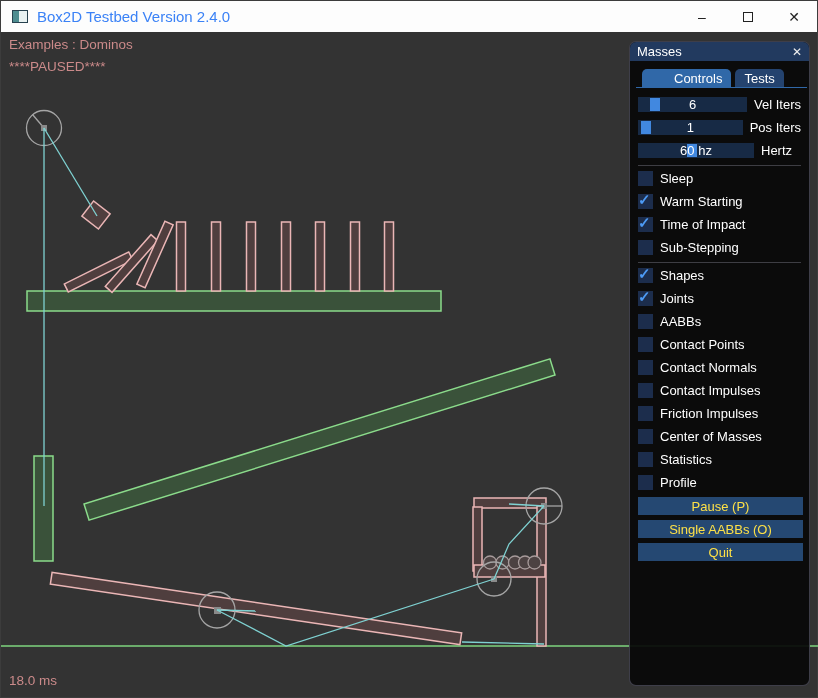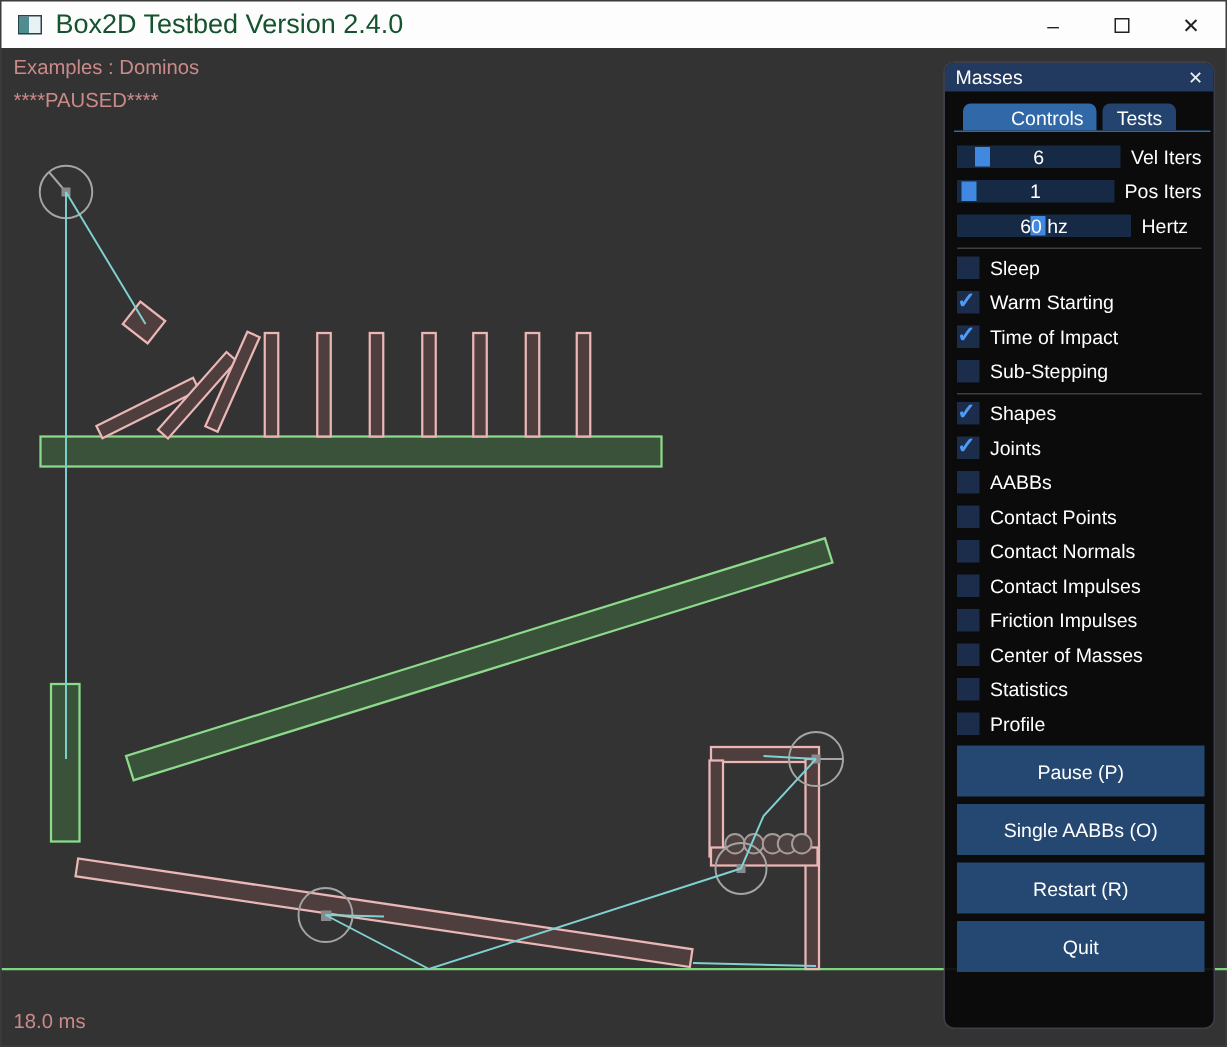--- a/index.html
+++ b/index.html
@@ -7,21 +7,21 @@
               font-family:"Liberation Sans", sans-serif; }
   #window { position:relative; width:818px; height:698px; background:#333333;
             border:1px solid #3c3c3c; }
 
   
   #titlebar { position:absolute; top:0; left:0; width:100%; height:31px;
               background:#fdfdfd; display:flex; align-items:center; z-index:30; }
   #app-icon { width:16px; height:13px; margin-left:11px;
               border:1px solid #27424f;
               background:linear-gradient(90deg,#4e8d90 0 45%, #e9f2f2 45% 100%); }
-  #window-title { margin-left:9px; font-size:18px; color:#14532d; }
+  #window-title { margin-left:9px; font-size:15px; color:#3b82f6; }
   .tb-btns { margin-left:auto; display:flex; height:100%; }
   .tb-btn { width:46px; height:100%; display:flex; align-items:center; justify-content:center;
             color:#222; font-size:14px; cursor:default; }
   #maximize-box { width:10px; height:10px; border:1.2px solid #222; }
 
   
   #scene { position:absolute; top:31px; left:0; z-index:1; }
   .scene-text { font-size:13.5px; fill:#cb8a8a; }
 
   
@@ -50,21 +50,21 @@
   .row-label { margin-left:7px; line-height:15px; white-space:nowrap; }
 
   .separator { height:1px; background:#3e3e44; margin:7px 0 -3px 0; }
 
   .checkbox { position:relative; width:15px; height:15px; background:#1c2d4c; flex:none; }
   .checkmark { display:none; position:absolute; left:0px; top:-3px; color:#4d9bf5;
                font-size:15px; font-weight:bold; }
   .checkbox[data-checked="true"] .checkmark { display:block; }
 
   .btn-stack { margin-top:7px; }
-  .imgui-btn { width:165px; height:34px; background:#254872; color:#ffffff; font-size:13px;
+  .imgui-btn { width:165px; height:18px; background:#254872; color:#fde047; font-size:13px;
                display:flex; align-items:center; justify-content:center; margin-bottom:5px;
                cursor:default; }
 </style>
 </head>
 <body>
 
 <div id="window">
 
   <div id="titlebar">
     <div id="app-icon"></div>
@@ -269,22 +269,19 @@
       </div>
 
       <div class="btn-stack">
         <div class="imgui-btn">
             <span>Pause (P)</span>
           </div>
         <div class="imgui-btn">
             <span>Single AABBs (O)</span>
           </div>
         <div class="imgui-btn">
-            <span>Restart (R)</span>
-          </div>
-        <div class="imgui-btn">
             <span>Quit</span>
           </div>
       </div>
 
     </div>
   </div>
 </div>
 
 </body></html>

